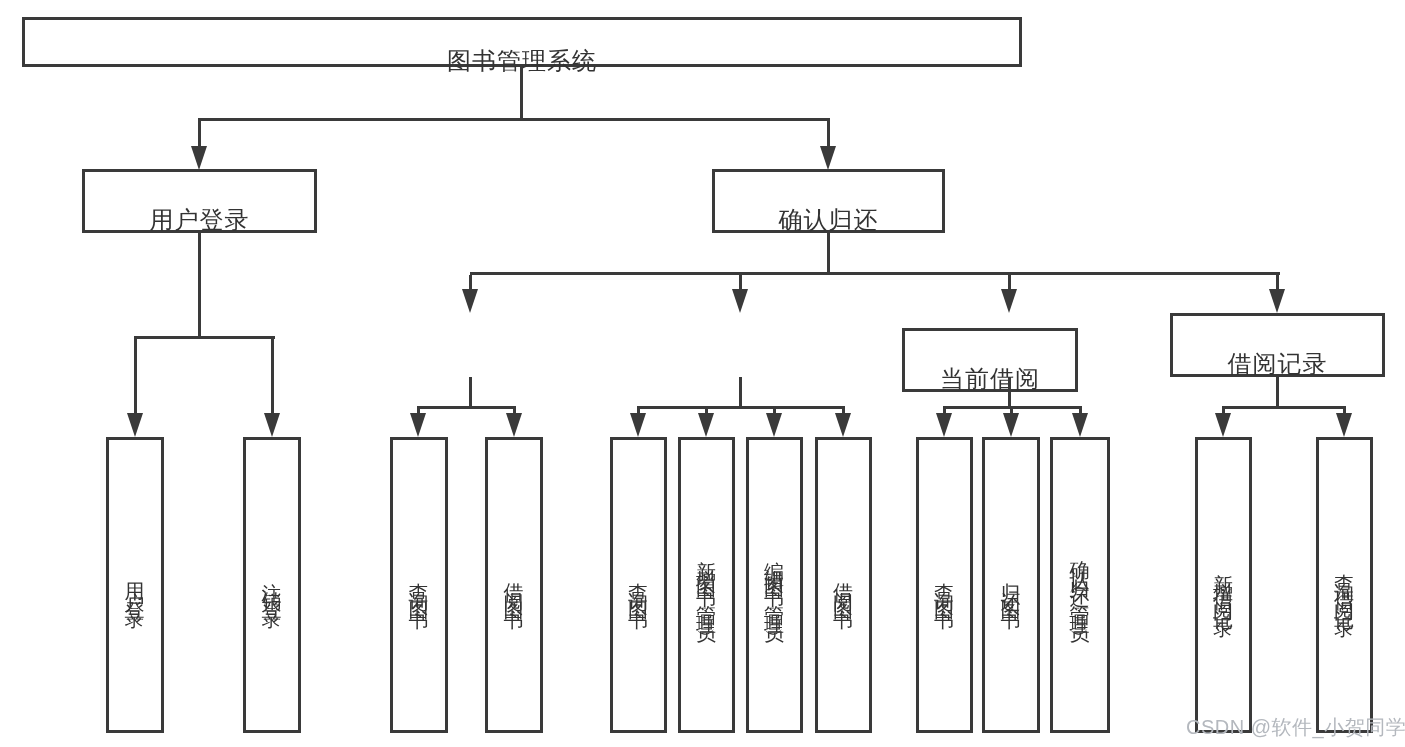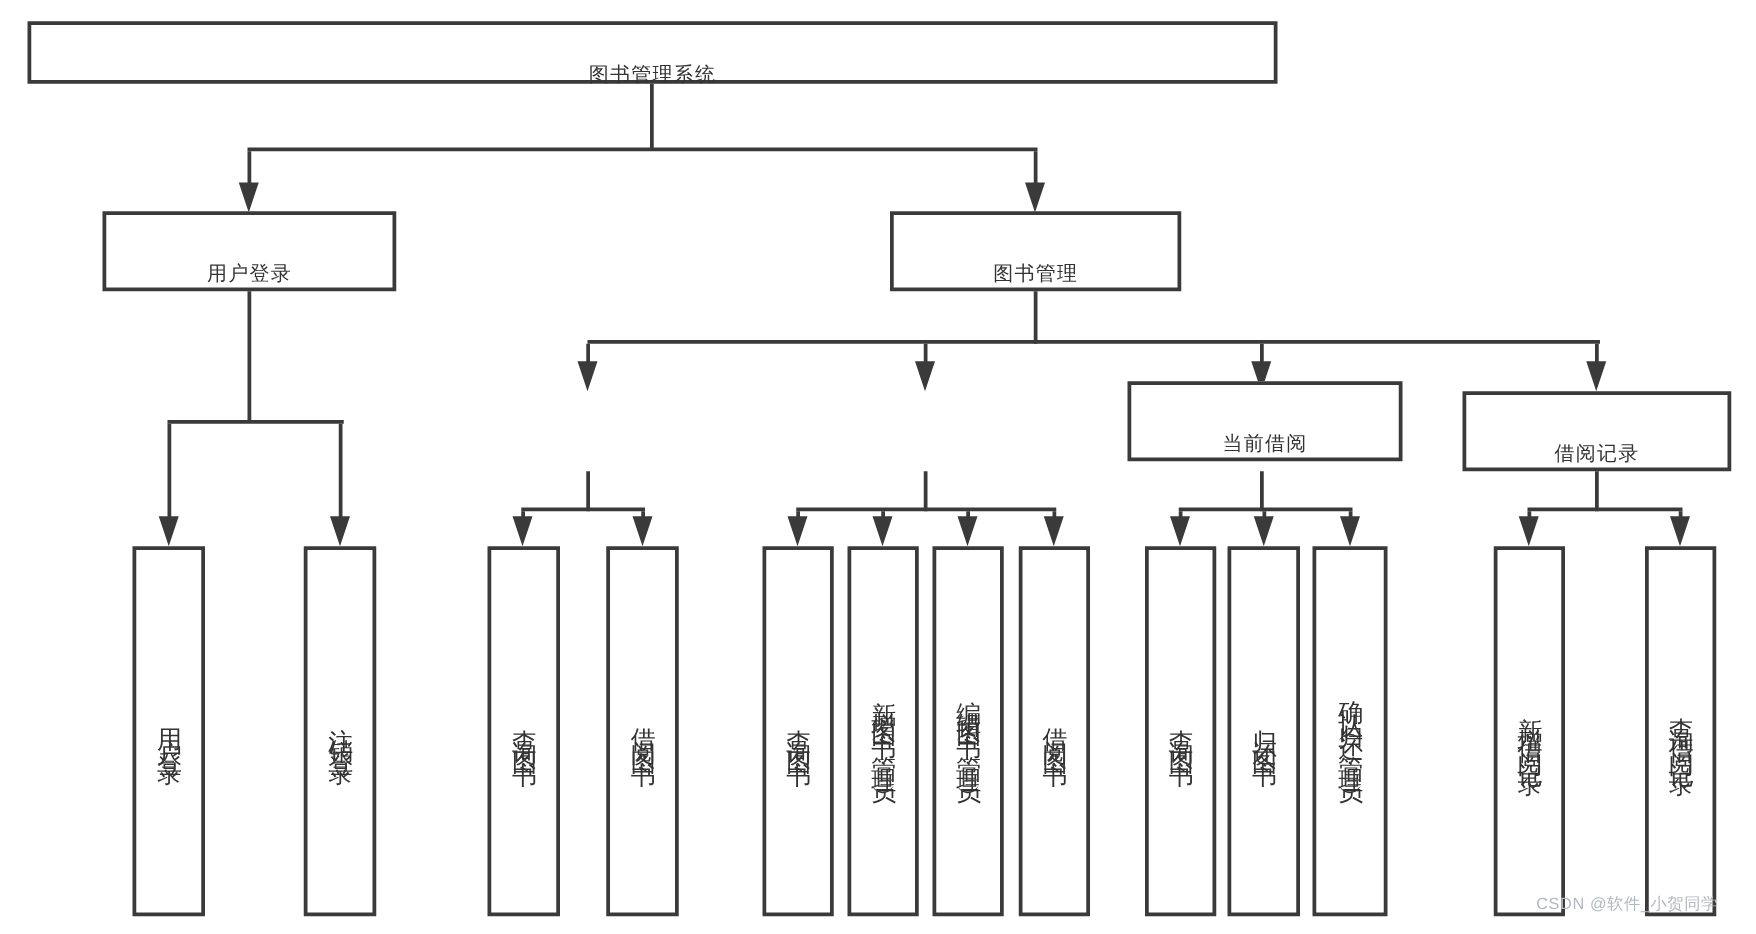--- a/index.html
+++ b/index.html
@@ -14,21 +14,21 @@
   .node {
     position:absolute;
     box-sizing:border-box;
     border:3px solid var(--line);
     background:#ffffff;
     display:flex;
     align-items:center;
     justify-content:center;
   }
   .node .nlabel {
-    font-size:16px;
+    font-size:24px;
     color:var(--text);
     letter-spacing:1px;
     white-space:nowrap;
     margin-top:37px;
   }
   .leaf {
     position:absolute;
     top:437px; height:296px;
     box-sizing:border-box;
     border:3px solid var(--line);
@@ -52,22 +52,22 @@
   
   .ar {
     position:absolute;
     width:0; height:0;
     border-left:8px solid transparent;
     border-right:8px solid transparent;
     border-top:24px solid var(--line);
   }
   .watermark {
     position:absolute;
-    left:1229px; top:714px;
-    font-size:13px;
+    left:1186px; top:714px;
+    font-size:20px;
     color:var(--wm);
     letter-spacing:0.5px;
     white-space:nowrap;
   }
 </style>
 </head>
 <body>
 
 <div class="stage">
 
@@ -79,42 +79,42 @@
   <div class="hl" style="left:198px;top:118px;width:632px"></div>
   <div class="vl" style="left:198px;top:121px;height:27px"></div>
   <div class="ar" style="left:191px;top:146px"></div>
   <div class="vl" style="left:827px;top:121px;height:27px"></div>
   <div class="ar" style="left:820px;top:146px"></div>
 
   <div class="node" style="left:82px;top:169px;width:235px;height:64px">
     <span class="nlabel">用户登录</span>
   </div>
   <div class="node" style="left:712px;top:169px;width:233px;height:64px">
-    <span class="nlabel">图书管理</span>
+    <span class="nlabel">确认归还</span>
   </div>
 
   <div class="vl" style="left:198px;top:233px;height:105px"></div>
   <div class="hl" style="left:134px;top:336px;width:141px"></div>
   <div class="vl" style="left:134px;top:339px;height:76px"></div>
   <div class="ar" style="left:127px;top:413px"></div>
   <div class="vl" style="left:271px;top:339px;height:76px"></div>
   <div class="ar" style="left:264px;top:413px"></div>
 
   <div class="vl" style="left:827px;top:233px;height:42px"></div>
   <div class="hl" style="left:470px;top:272px;width:810px"></div>
   <div class="vl" style="left:469px;top:275px;height:16px"></div>
   <div class="ar" style="left:462px;top:289px"></div>
   <div class="vl" style="left:739px;top:275px;height:16px"></div>
   <div class="ar" style="left:732px;top:289px"></div>
   <div class="vl" style="left:1008px;top:275px;height:16px"></div>
   <div class="ar" style="left:1001px;top:289px"></div>
   <div class="vl" style="left:1276px;top:275px;height:16px"></div>
   <div class="ar" style="left:1269px;top:289px"></div>
 
-  <div class="node" style="left:902px;top:305px;width:220px;height:64px">
+  <div class="node" style="left:902px;top:328px;width:176px;height:64px">
     <span class="nlabel">当前借阅</span>
   </div>
   <div class="node" style="left:1170px;top:313px;width:215px;height:64px">
     <span class="nlabel">借阅记录</span>
   </div>
 
   <div class="vl" style="left:469px;top:377px;height:32px"></div>
   <div class="hl" style="left:417px;top:406px;width:99px"></div>
   <div class="vl" style="left:417px;top:409px;height:6px"></div>
   <div class="ar" style="left:410px;top:413px"></div>

